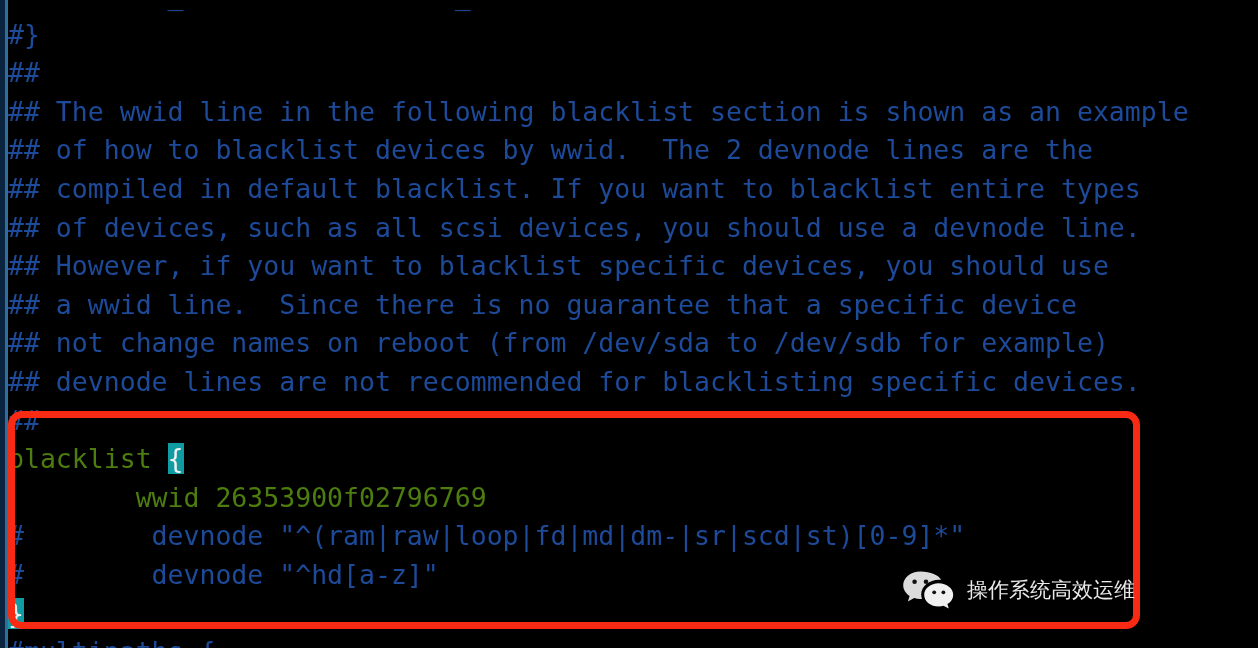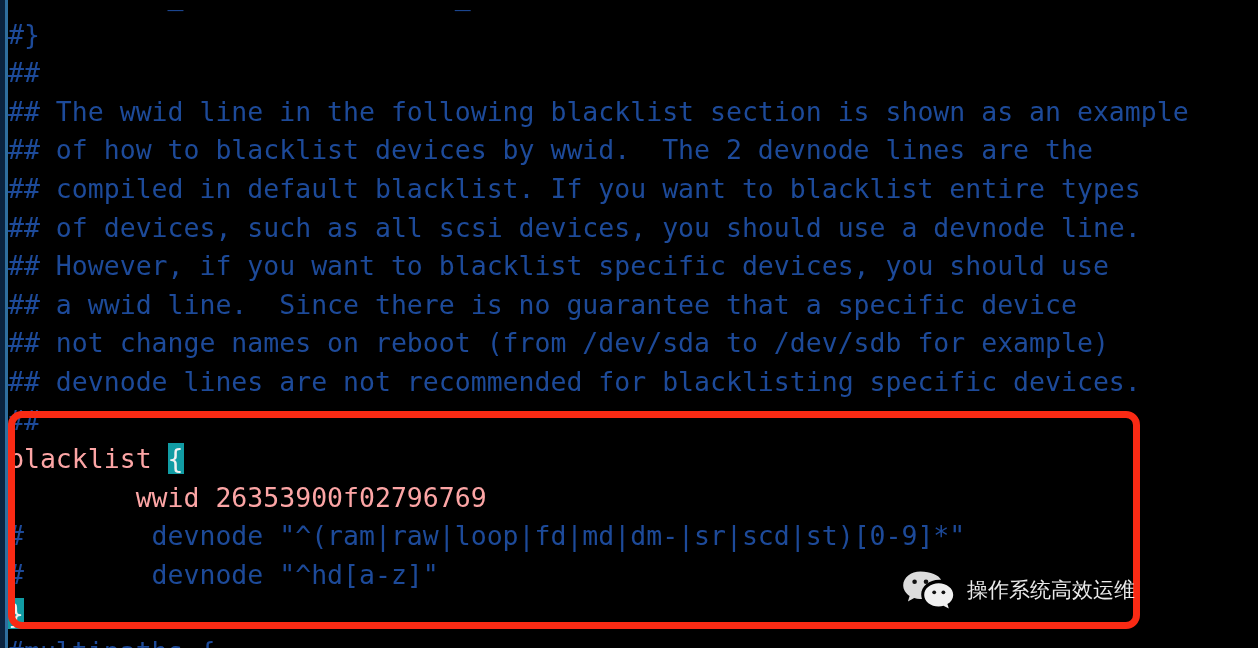--- a/index.html
+++ b/index.html
@@ -41,21 +41,21 @@
     letter-spacing: 0px;
     white-space: pre;
     color: #1f4f9c;
   }
   .code-line {
     white-space: pre;
     height: 38.6px;
     overflow: hidden;
   }
   .cmt { color: #1d4a99; }
-  .kw  { color: #fca5a5; margin-top: 14px; }
+  .kw  { color: #4d7c0f; margin-top: 14px; }
   .brace-hl {
     background: #119ca4;
     color: #f2f2f2;
   }
 
   
   .redbox {
     position: absolute;
     left: 8px;
     top: 411px;

